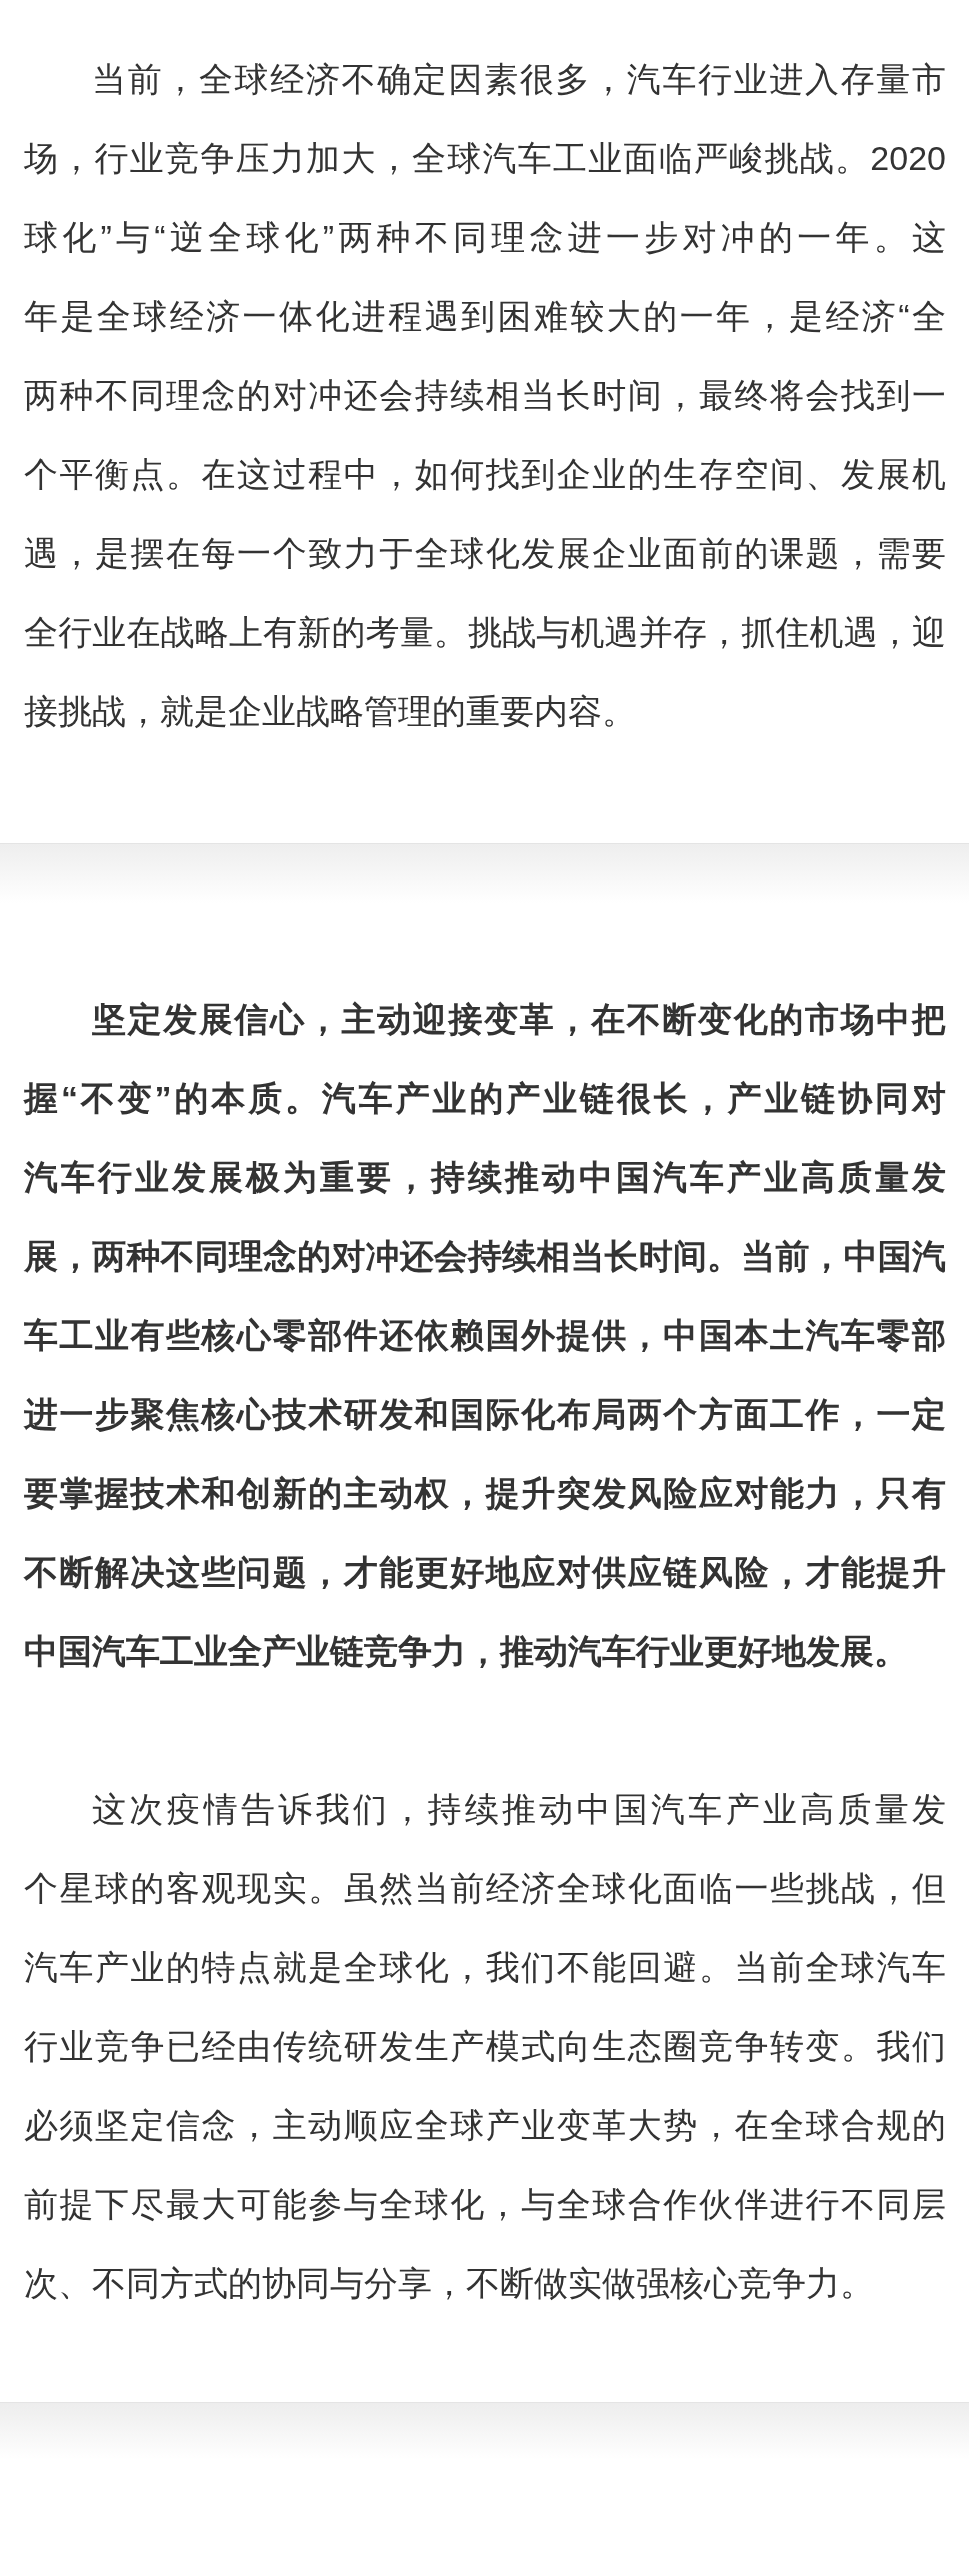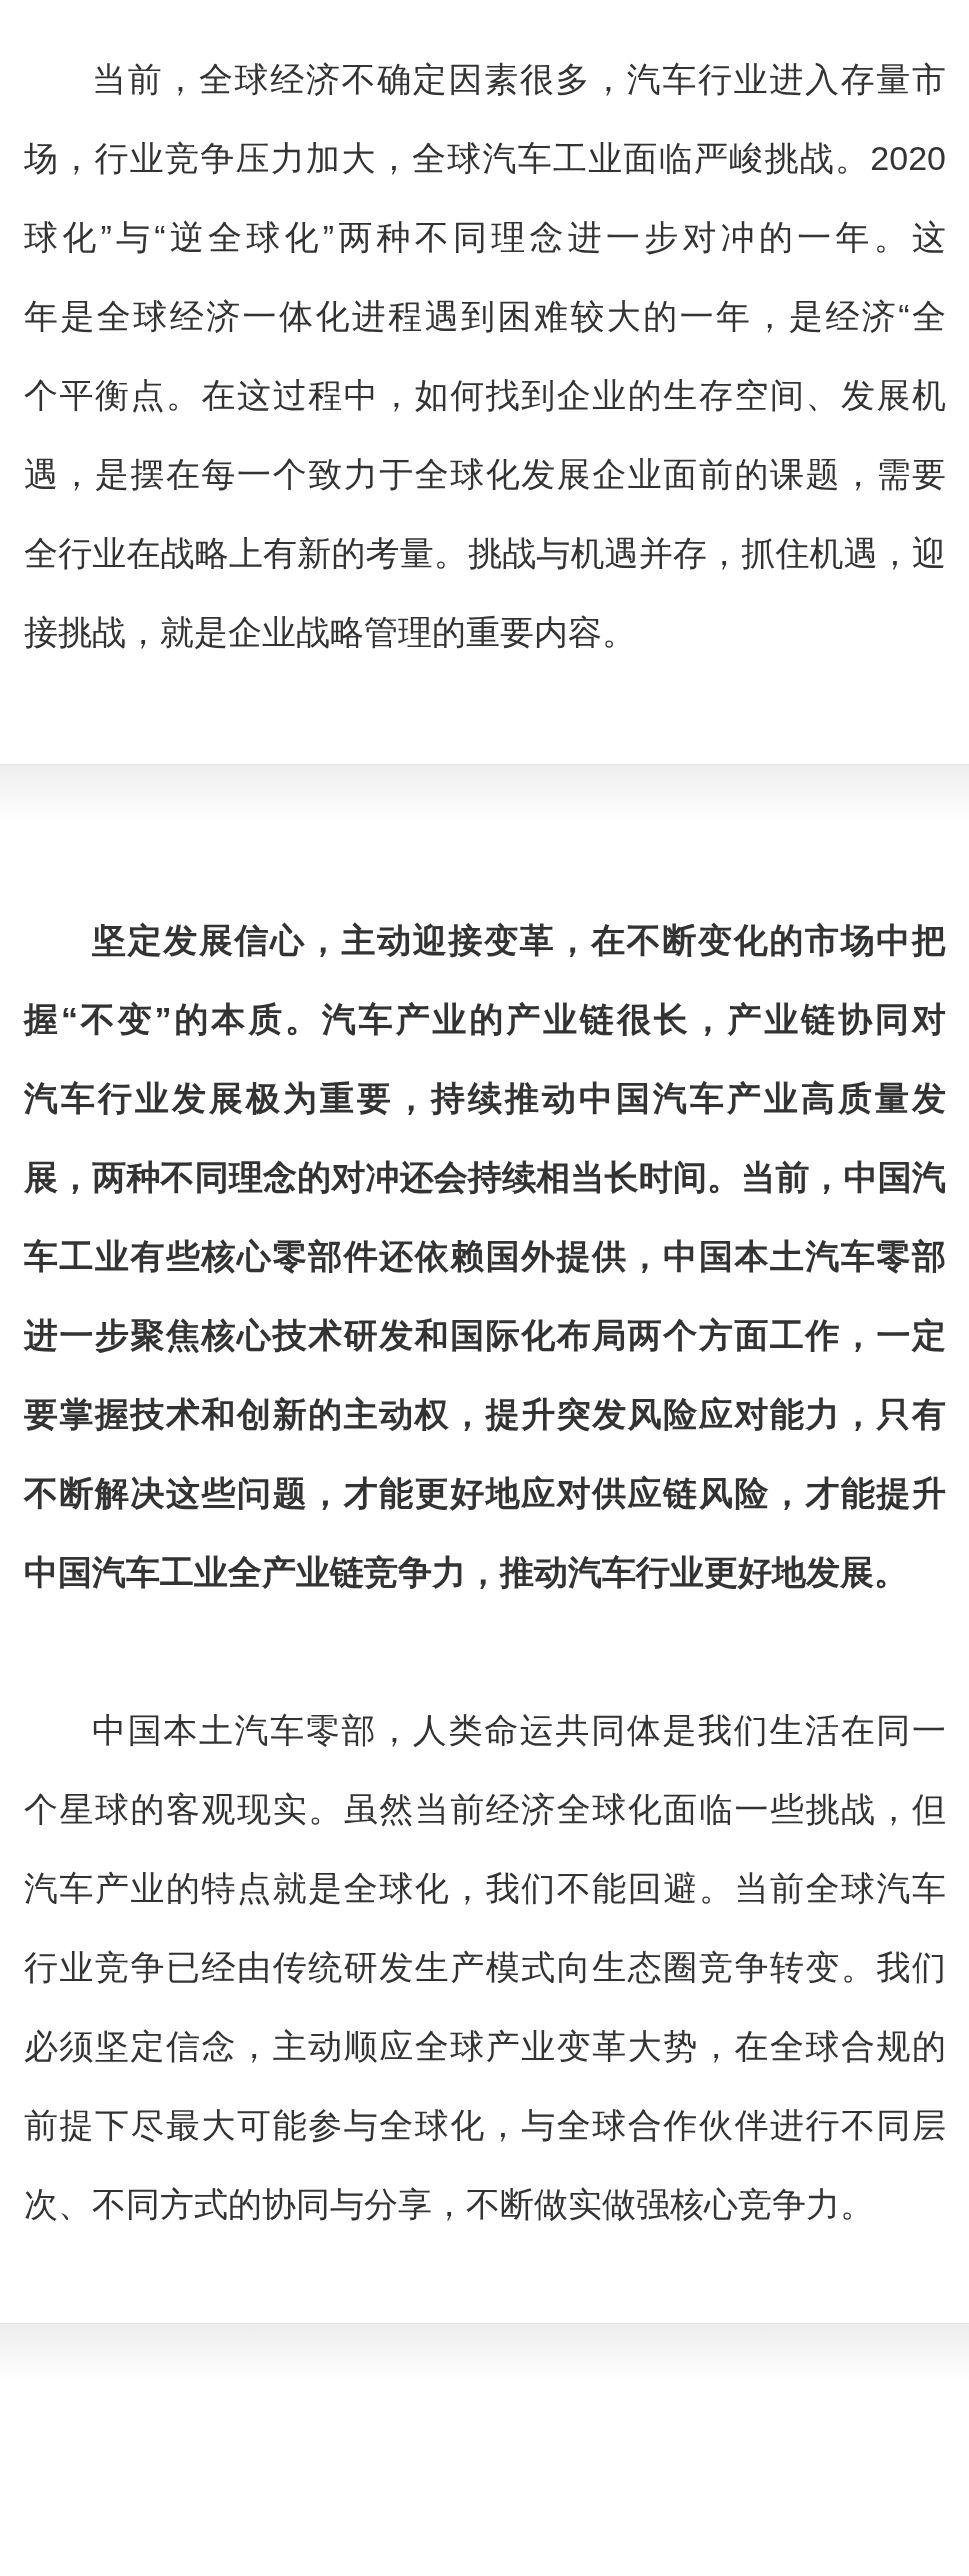--- a/index.html
+++ b/index.html
@@ -51,20 +51,21 @@
 </head>
 <body>
 
 <div class="page">
 
   <div class="paragraph para-1">
       <div class="line line-first">当前，全球经济不确定因素很多，汽车行业进入存量市</div>
       <div class="line">场，行业竞争压力加大，全球汽车工业面临严峻挑战。2020</div>
       <div class="line">球化”与“逆全球化”两种不同理念进一步对冲的一年。这</div>
       <div class="line">年是全球经济一体化进程遇到困难较大的一年，是经济“全</div>
+      <div class="line">两种不同理念的对冲还会持续相当长时间，最终将会找到一</div>
       <div class="line">个平衡点。在这过程中，如何找到企业的生存空间、发展机</div>
       <div class="line">遇，是摆在每一个致力于全球化发展企业面前的课题，需要</div>
       <div class="line">全行业在战略上有新的考量。挑战与机遇并存，抓住机遇，迎</div>
       <div class="line line-last">接挑战，就是企业战略管理的重要内容。</div>
     </div>
 
   <div class="separator"></div>
 
   <div class="paragraph para-2">
       <div class="line line-first">坚定发展信心，主动迎接变革，在不断变化的市场中把</div>
@@ -72,21 +73,21 @@
       <div class="line">汽车行业发展极为重要，持续推动中国汽车产业高质量发</div>
       <div class="line">展，两种不同理念的对冲还会持续相当长时间。当前，中国汽</div>
       <div class="line">车工业有些核心零部件还依赖国外提供，中国本土汽车零部</div>
       <div class="line">进一步聚焦核心技术研发和国际化布局两个方面工作，一定</div>
       <div class="line">要掌握技术和创新的主动权，提升突发风险应对能力，只有</div>
       <div class="line">不断解决这些问题，才能更好地应对供应链风险，才能提升</div>
       <div class="line line-last">中国汽车工业全产业链竞争力，推动汽车行业更好地发展。</div>
     </div>
 
   <div class="paragraph para-3">
-      <div class="line line-first">中国本土汽车零部，人类命运共同体是我们生活在同一</div>
+      <div class="line line-first">这次疫情告诉我们，持续推动中国汽车产业高质量发</div>
       <div class="line">个星球的客观现实。虽然当前经济全球化面临一些挑战，但</div>
       <div class="line">汽车产业的特点就是全球化，我们不能回避。当前全球汽车</div>
       <div class="line">行业竞争已经由传统研发生产模式向生态圈竞争转变。我们</div>
       <div class="line">必须坚定信念，主动顺应全球产业变革大势，在全球合规的</div>
       <div class="line">前提下尽最大可能参与全球化，与全球合作伙伴进行不同层</div>
       <div class="line line-last">次、不同方式的协同与分享，不断做实做强核心竞争力。</div>
     </div>
 
   <div class="separator separator-bottom"></div>
 

